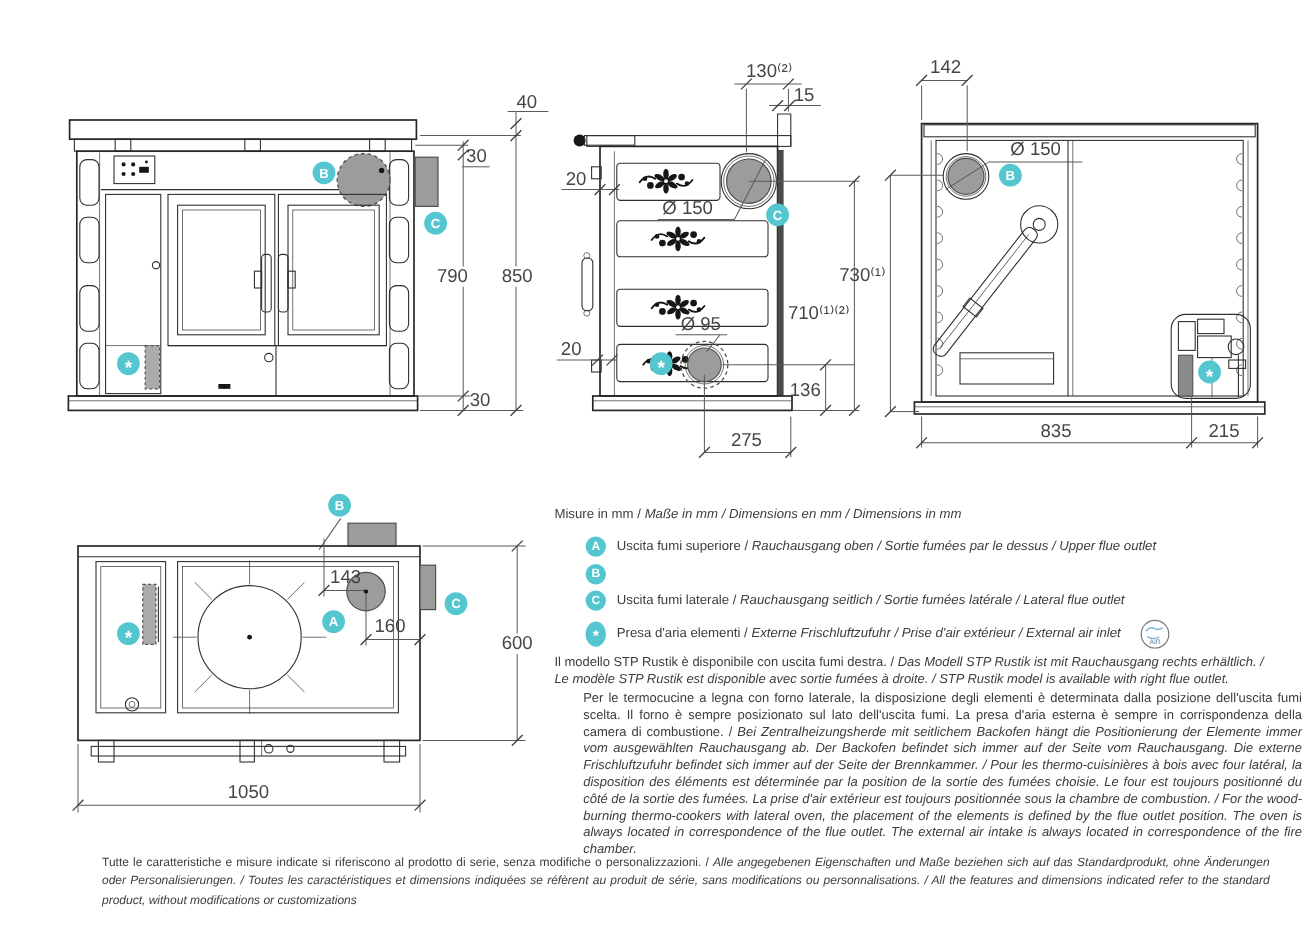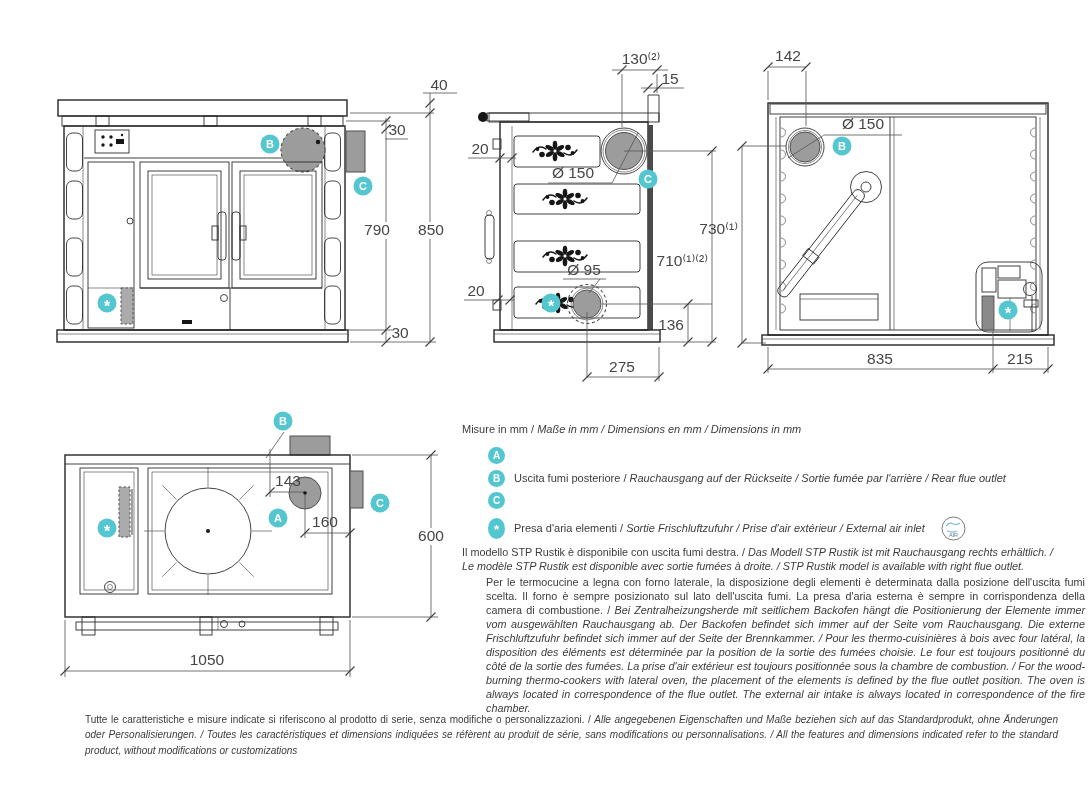--- a/index.html
+++ b/index.html
@@ -422,34 +422,35 @@
       <text class="dim" x="207" y="665">1050</text>
     </g>
   </g>
 </svg>
 
 <div class="legend">
   <div class="lg-title"><span class="nrm">Misure in mm / </span><span class="itl">Maße in mm / Dimensions en mm / Dimensions in mm</span></div>
 
   <div class="lg-item">
     <span class="bdg">A</span>
+    <span class="lg-text"><span class="nrm">Uscita fumi superiore / </span><span class="itl">Rauchausgang oben  / Sortie fumées par le dessus / Upper flue outlet</span></span>
   </div>
 
   <div class="lg-item">
     <span class="bdg">B</span>
-    <span class="lg-text"><span class="nrm">Uscita fumi posteriore / </span><span class="itl">Rauchausgang auf der Rückseite / Sortie fumée par l'arrière / Rear flue outlet</span></span>
   </div>
 
   <div class="lg-item">
     <span class="bdg">C</span>
+    <span class="lg-text"><span class="nrm">Uscita fumi laterale / </span><span class="itl">Rauchausgang seitlich  / Sortie fumées latérale / Lateral flue outlet</span></span>
   </div>
 
   <div class="lg-item">
     <span class="bdg bdg-star">*</span>
-    <span class="lg-text"><span class="nrm">Presa d'aria elementi / </span><span class="itl">Sortie Frischluftzufuhr / Prise d'air extérieur / External air inlet</span></span>
+    <span class="lg-text"><span class="nrm">Presa d'aria elementi / </span><span class="itl">Externe Frischluftzufuhr / Prise d'air extérieur / External air inlet</span></span>
     <svg class="airlogo" width="27" height="27" viewBox="0 0 27 27">
       <circle cx="13.5" cy="13.5" r="11.5" fill="none" stroke="#7a7a7a" stroke-width="1"></circle>
       <path d="M6,11 q3,-4.5 7.5,-2 q3,1.5 6.5,-1" fill="none" stroke="#86b7d9" stroke-width="1.3"></path>
       <path d="M7,15.5 q4,3 10,0.5" fill="none" stroke="#86b7d9" stroke-width="1.1"></path>
       <text x="13.5" y="21.5" font-size="5.5" text-anchor="middle" fill="#5a7a94" font-family="Liberation Sans, sans-serif">AIR</text>
     </svg>
   </div>
 </div>
 
 <div class="note" id="note1"><span class="nrm">Il modello STP Rustik è disponibile con uscita fumi destra. / </span><span class="itl">Das Modell STP Rustik ist mit Rauchausgang rechts erhältlich. / Le modèle STP Rustik est disponible avec sortie fumées à droite. / STP Rustik model is available with right flue outlet.</span></div>

